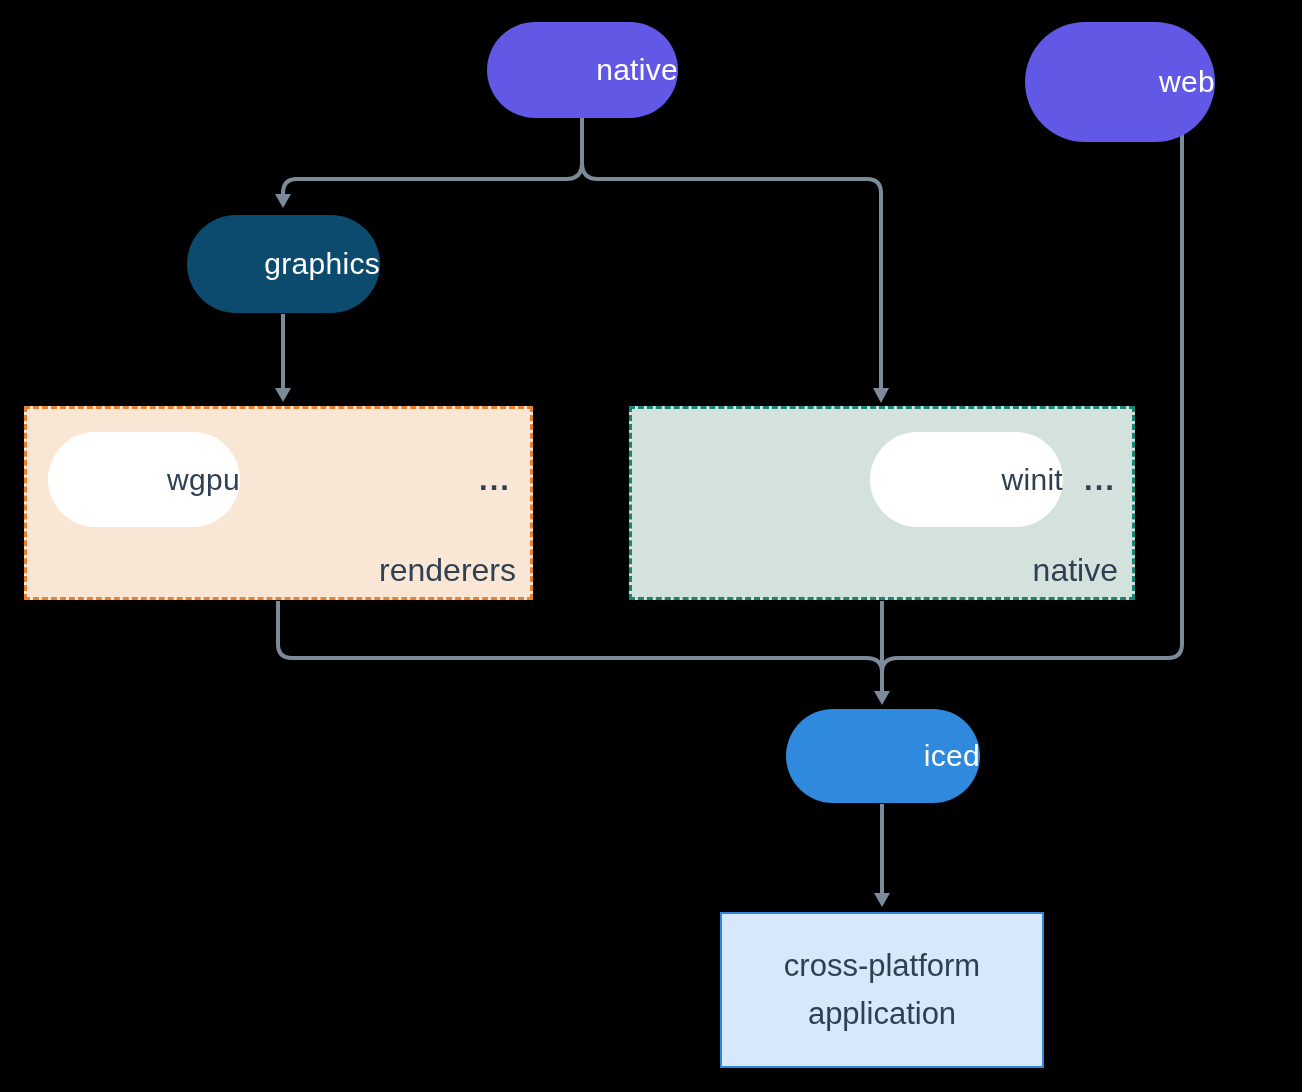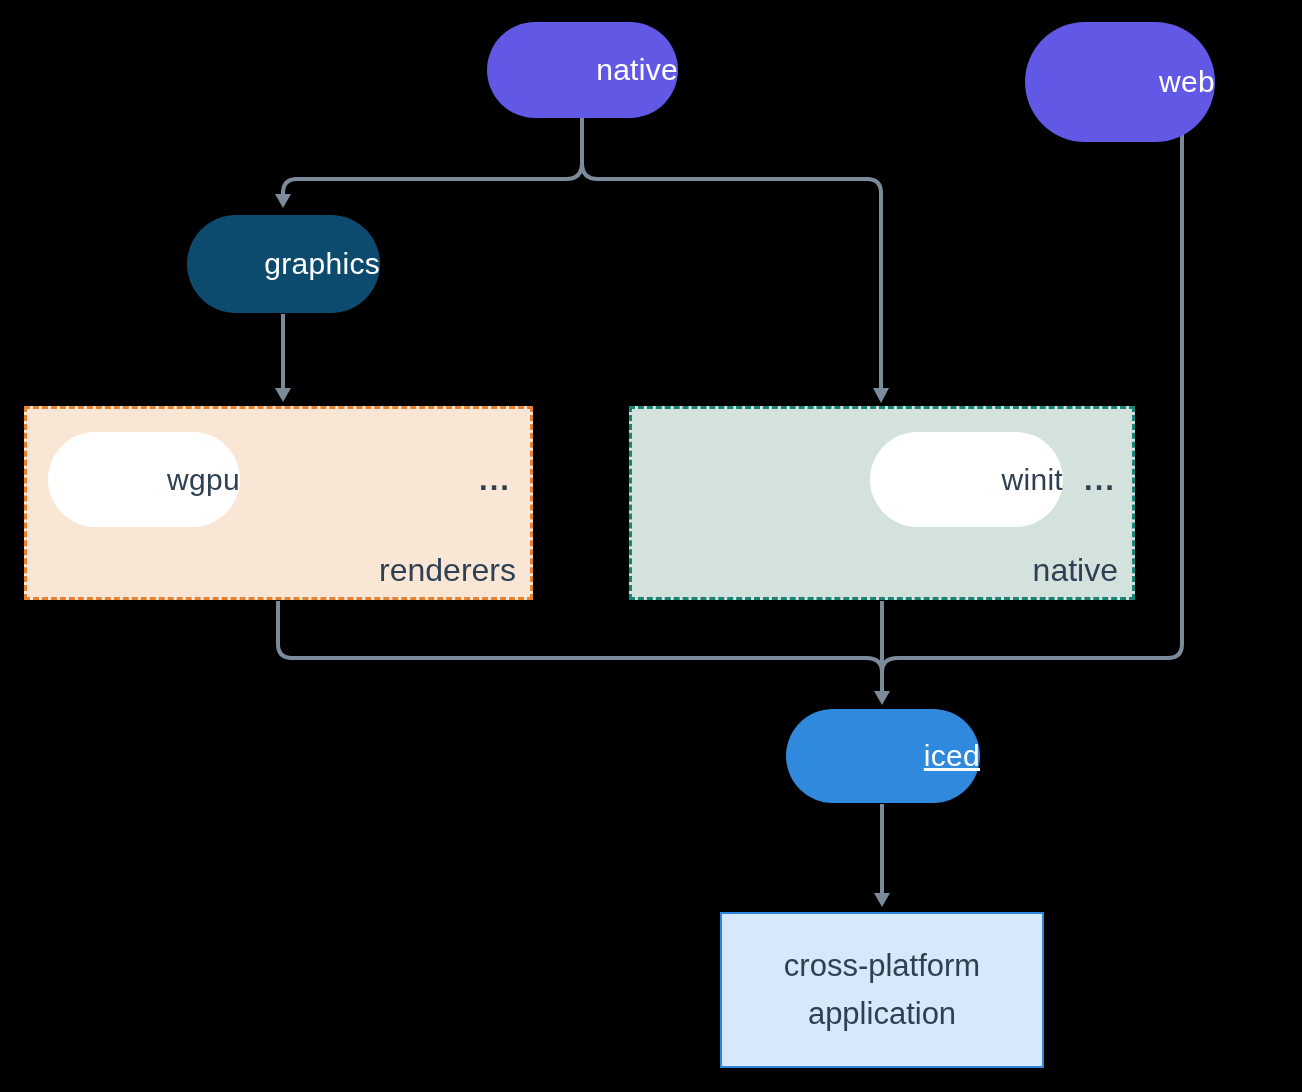--- a/index.html
+++ b/index.html
@@ -14,21 +14,21 @@
     position:absolute;display:flex;align-items:center;justify-content:flex-end;
     border-radius:999px;font-size:30px;letter-spacing:.3px;
   }
   .pill-purple{background:#6159E6;color:#FFFFFF;}
   .pill-orange{background:#0c4a6e;color:#FFFFFF;}
   .pill-blue{background:#2F89DC;color:#FFFFFF;}
   .pill-white{background:#FFFFFF;color:#2F4054;}
   #node-native{left:487px;top:22px;width:191px;height:96px;}
   #node-web{left:1025px;top:22px;width:190px;height:120px;}
   #node-graphics{left:187px;top:215px;width:193px;height:98px;}
-  #node-iced{left:786px;top:709px;width:194px;height:94px;text-decoration:underline;}
+  #node-iced{left:786px;top:709px;width:194px;height:94px;}
   .group{position:absolute;box-sizing:border-box;width:509px;height:194px;top:406px;}
   #group-renderers{left:24px;background:#F9E6D4;border:3px dashed #E78230;}
   #group-shells{left:629px;width:506px;background:#D3E2DC;border:3px dashed #1A8576;}
   .group .pill{top:23px;height:95px;}
   #node-wgpu{left:21px;width:192px;}
   #node-glow{left:236px;width:194px;}
   #node-winit{left:21px;width:194px;}
   #node-glutin{left:238px;width:193px;}
   .ellipsis{
     position:absolute;top:23px;height:95px;left:446px;width:44px;

